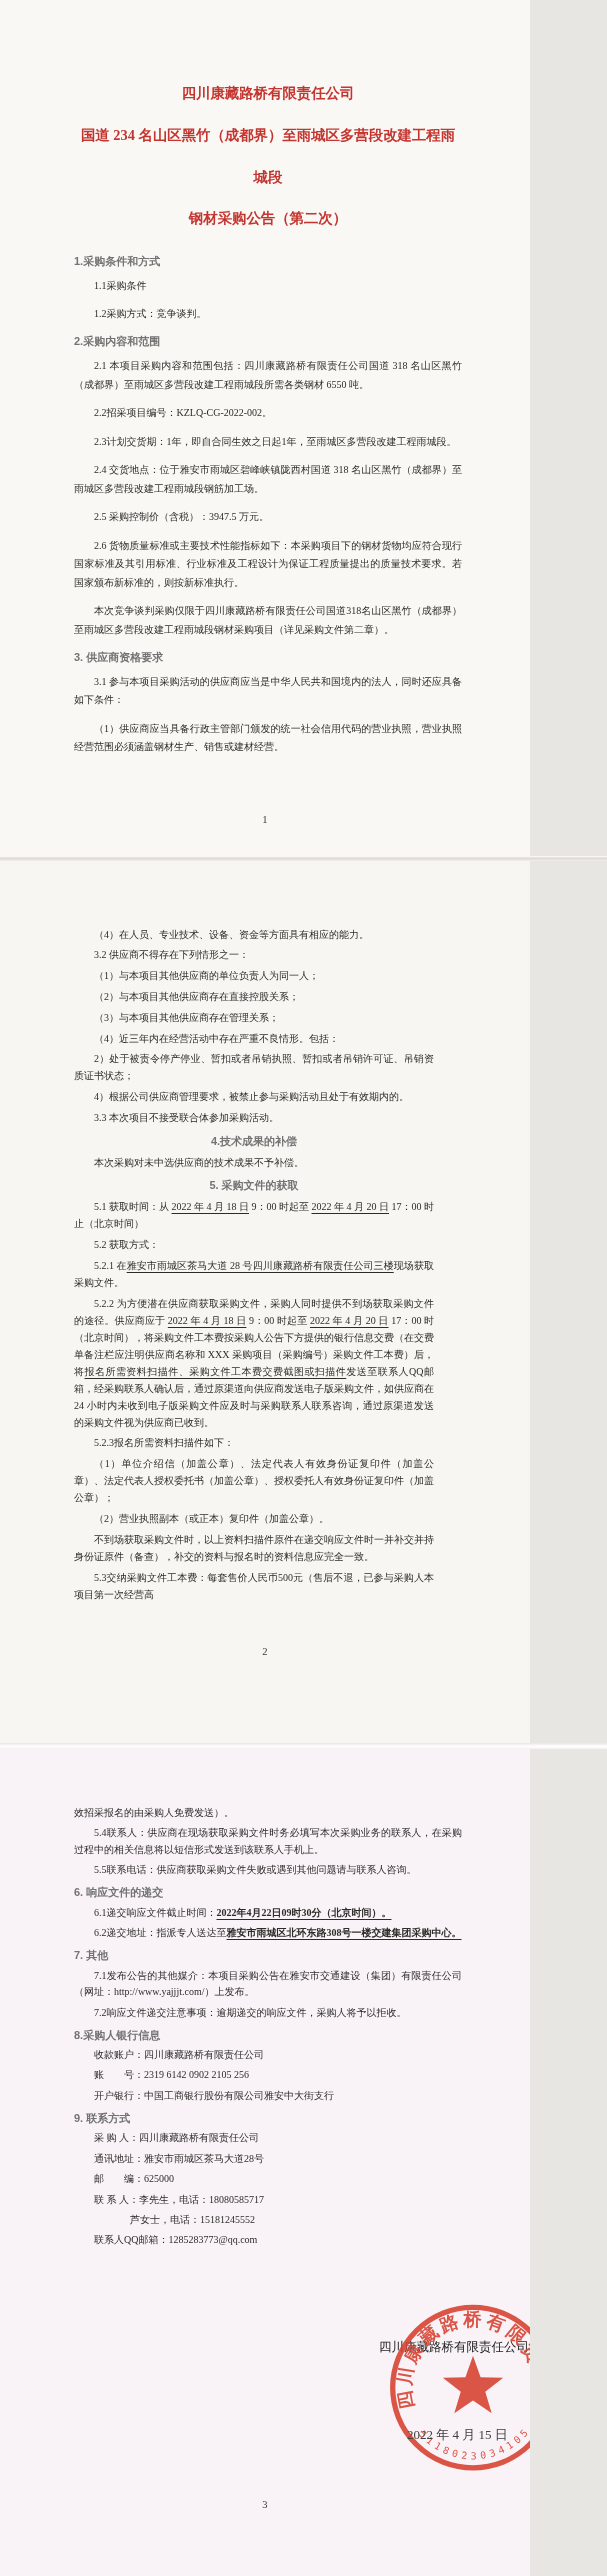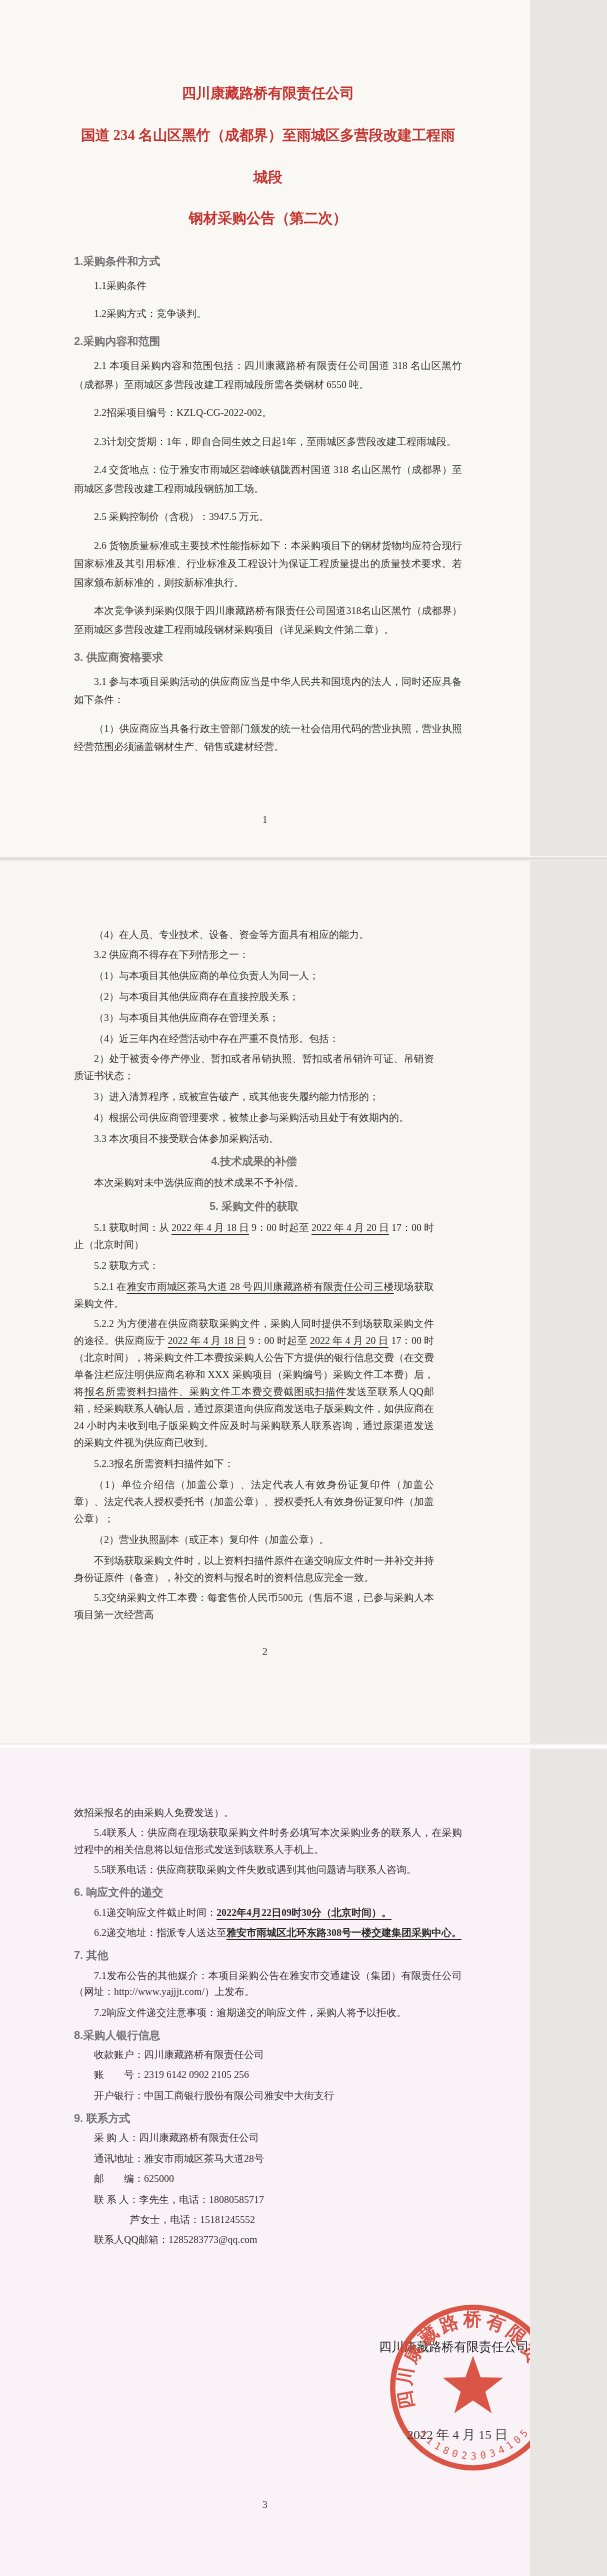--- a/index.html
+++ b/index.html
@@ -59,21 +59,20 @@
 <div class="sep1"></div>
 
 <div class="page page2">
   <p class="ind">（4）在人员、专业技术、设备、资金等方面具有相应的能力。</p>
   <p class="ind">3.2 供应商不得存在下列情形之一：</p>
   <p class="ind">（1）与本项目其他供应商的单位负责人为同一人；</p>
   <p class="ind">（2）与本项目其他供应商存在直接控股关系；</p>
   <p class="ind">（3）与本项目其他供应商存在管理关系；</p>
   <p class="ind">（4）近三年内在经营活动中存在严重不良情形。包括：</p>
   <p class="ind">2）处于被责令停产停业、暂扣或者吊销执照、暂扣或者吊销许可证、吊销资质证书状态；</p>
-  <p class="ind">3）进入清算程序，或被宣告破产，或其他丧失履约能力情形的；</p>
   <p class="ind">4）根据公司供应商管理要求，被禁止参与采购活动且处于有效期内的。</p>
   <p class="ind">3.3 本次项目不接受联合体参加采购活动。</p>
   <h2>4.技术成果的补偿</h2>
   <p class="ind">本次采购对未中选供应商的技术成果不予补偿。</p>
   <h2>5. 采购文件的获取</h2>
   <p class="ind">
     <span>5.1 获取时间：从 </span><u>2022 年 4 月 18 日</u><span> 9：00 时起至 </span><u>2022 年 4 月 20 日</u><span> 17：00 时止（北京时间）</span>
   </p>
   <p class="ind">5.2 获取方式：</p>
   <p class="ind">

